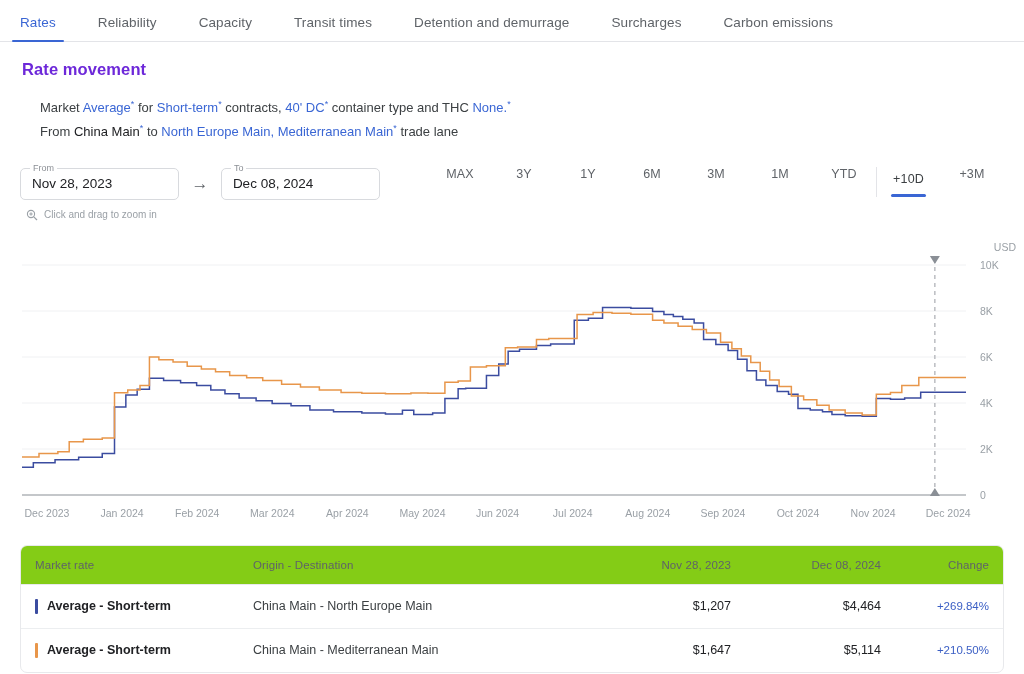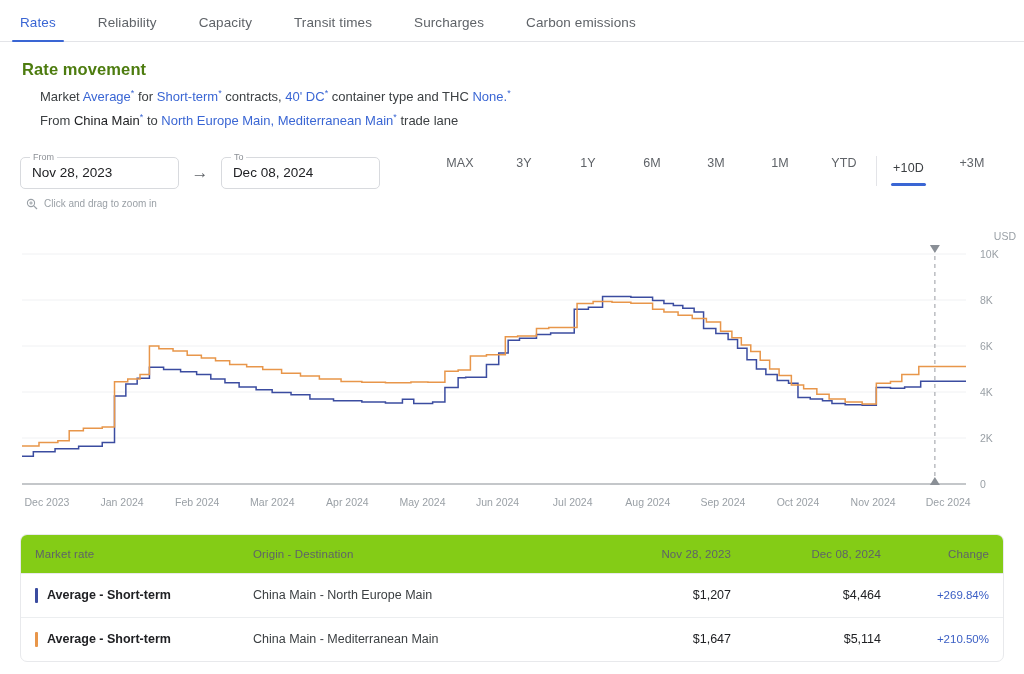--- a/index.html
+++ b/index.html
@@ -39,22 +39,22 @@
     height:2.5px;
     background:#3a66d4;
     border-radius:2px;
   }
 
   
   .content { padding:0 20px; }
   .page-title {
     font-size:16.5px;
     font-weight:bold;
-    color:#4d7c0f;
-    margin:18px 0 4px 2px;
+    color:#6d28d9;
+    margin:18px 0 15px 2px;
     letter-spacing:.1px;
   }
   .sentence {
     font-size:13px;
     color:#3c4043;
     line-height:21px;
     margin-left:20px;
   }
   .sentence .lnk { color:#3a66d4; cursor:pointer; }
   .sentence .plain { color:#202124; }
@@ -192,20 +192,21 @@
   .c-ch { padding-right:14px !important; }
 </style>
 </head>
 <body>
 
 <div class="tabbar">
   <div class="tab active"><span>Rates</span></div>
   <div class="tab"><span>Reliability</span></div>
   <div class="tab"><span>Capacity</span></div>
   <div class="tab"><span>Transit times</span></div>
+  <div class="tab"><span>Detention and demurrage</span></div>
   <div class="tab"><span>Surcharges</span></div>
   <div class="tab"><span>Carbon emissions</span></div>
 </div>
 
 <div class="content">
   <div class="page-title">Rate movement</div>
 
   <div class="sentence">
     <span>Market</span>
     <span class="lnk">Average</span><span class="sup">*</span>

